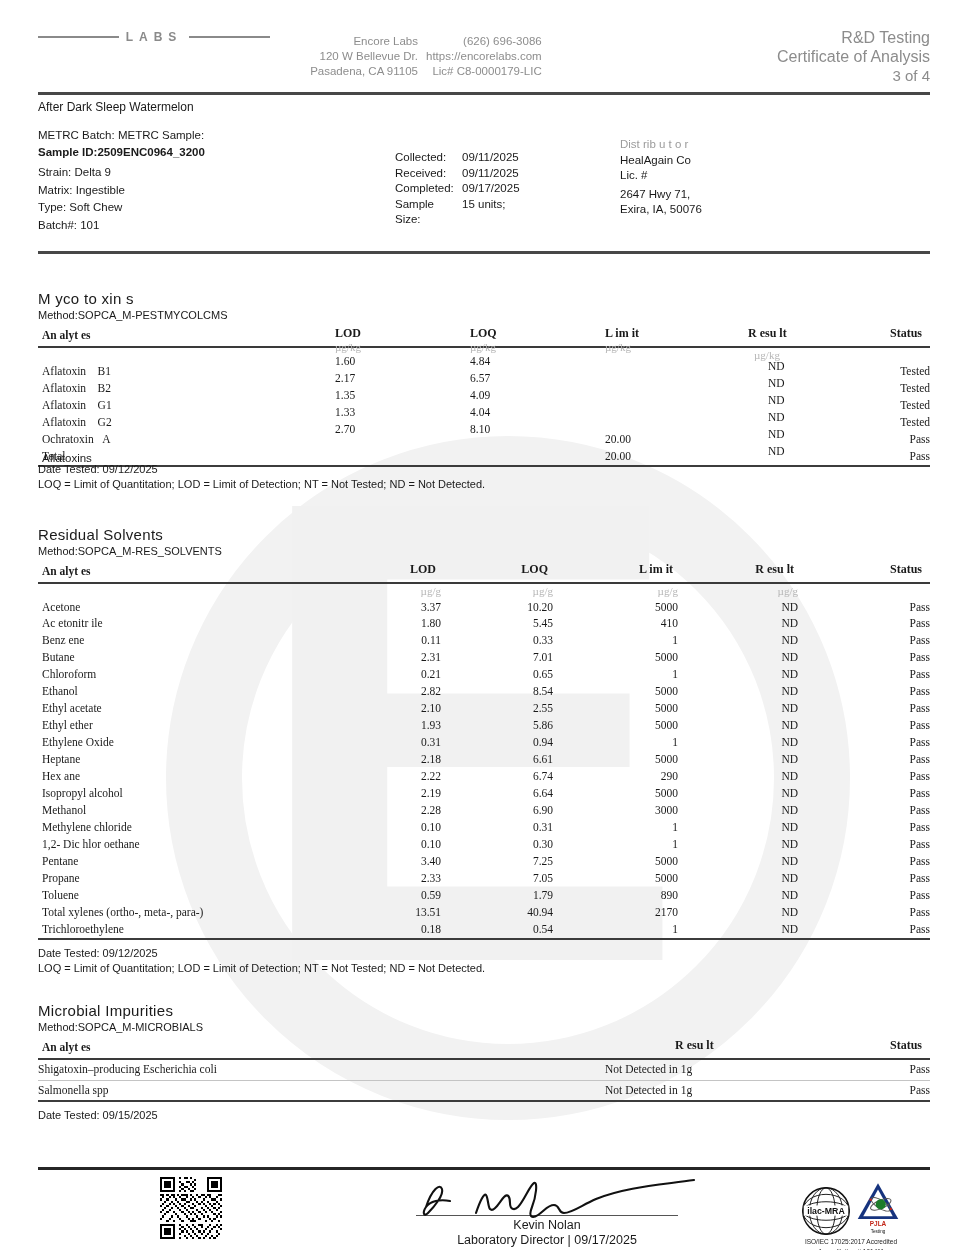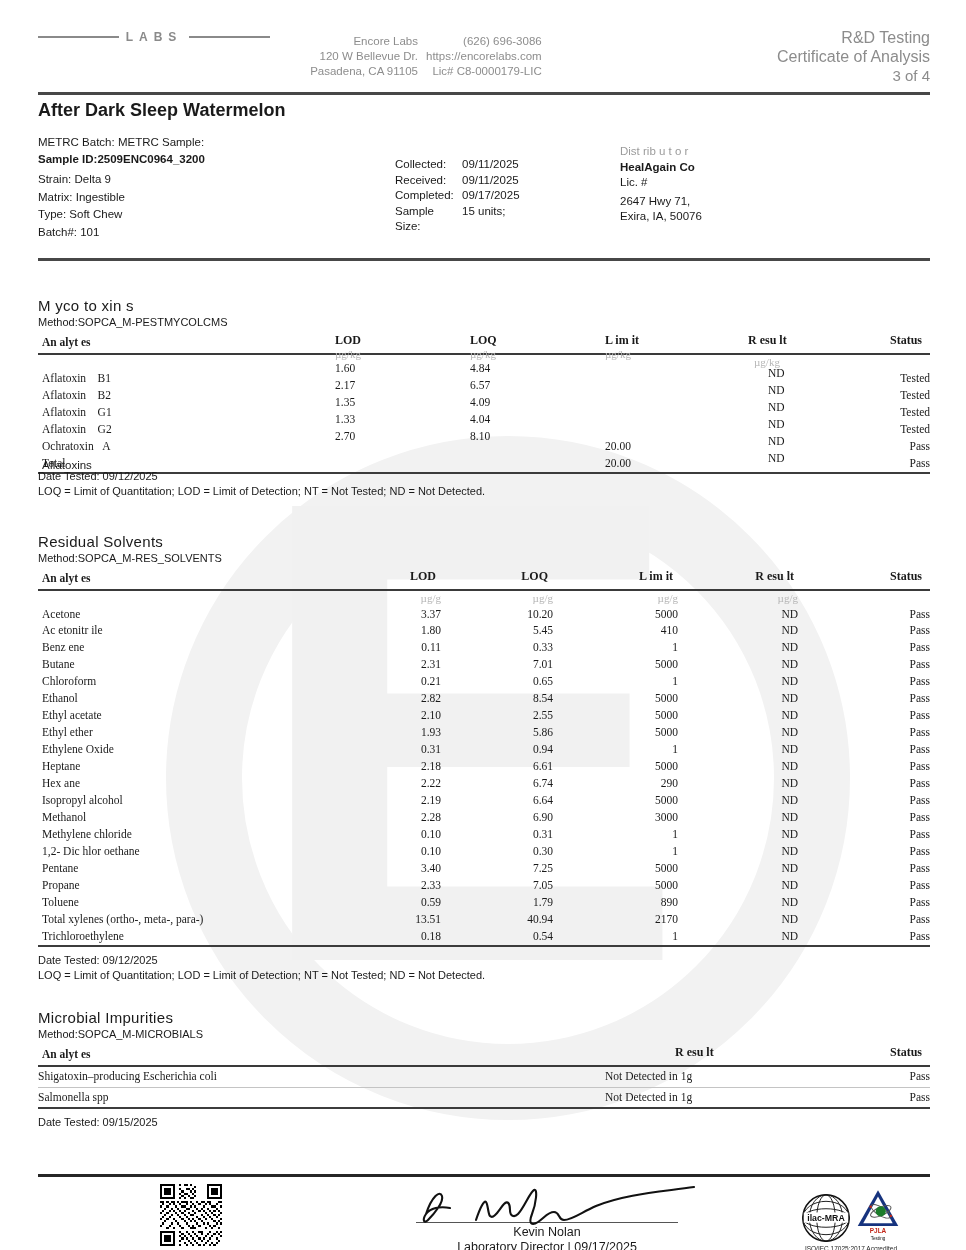--- a/index.html
+++ b/index.html
@@ -20,34 +20,34 @@
   .brand-sub{display:flex;align-items:center;gap:7px;margin-top:4px;color:#8a8a8a;
              font-size:12px;font-weight:bold;letter-spacing:6px;}
   .dash{flex:1;height:2px;background:#8a8a8a;}
   .labcol{font-size:11.5px;color:#8d8d8d;line-height:15px;padding-top:8px;text-align:right;}
   .labcol.c1{margin-left:18px;width:130px;}
   .labcol.c2{margin-left:8px;}
   .repcol{margin-left:auto;text-align:right;color:#8c8c8c;font-size:16px;line-height:19px;padding-top:2px;}
   .repcol .pg{font-size:15px;}
   .rule{background:#474747;height:3px;}
   .rule-a{margin-top:7px;}
-  .title{font-size:18px;font-weight:bold;margin:5px 0 0;}
+  .title{font-size:12px;font-weight:normal;margin:5px 0 0;}
 
   
   .sample{display:flex;margin-top:14px;font-size:11.5px;}
   .s-left{width:357px;line-height:15px;}
   .s-left div{margin-bottom:2px;}
   .s-left .sid{font-weight:bold;margin-bottom:5px;}
   .s-left .metrc{margin-bottom:2px;}
   .s-left .gapped{margin-top:3px;}
   .s-mid{width:225px;padding-top:22px;}
   .dates{display:grid;grid-template-columns:67px auto;line-height:15.5px;}
   .s-right{padding-top:9px;line-height:15.5px;}
   .dist-label{color:#9b9b9b;}
-  .dist-name{font-weight:bold;}
+  .dist-name{font-weight:normal;}
   .dist-addr{margin-top:3px;}
   .rule-b{margin-top:16px;}
 
   
   .sect{margin-top:36px;}
   .sect h2{font-size:15px;font-weight:400;margin:0;letter-spacing:0.3px;}
   .method{font-size:11px;margin-top:2px;}
   table{width:892px;border-collapse:collapse;table-layout:fixed;margin-top:2px;
         border-bottom:2px solid #3c3c3c;background:transparent;font-family:Liberation Serif, serif;}
   thead td{font-size:12px;font-weight:bold;padding:3px 0 5px;border-bottom:2px solid #3a3a3a;vertical-align:bottom;}

